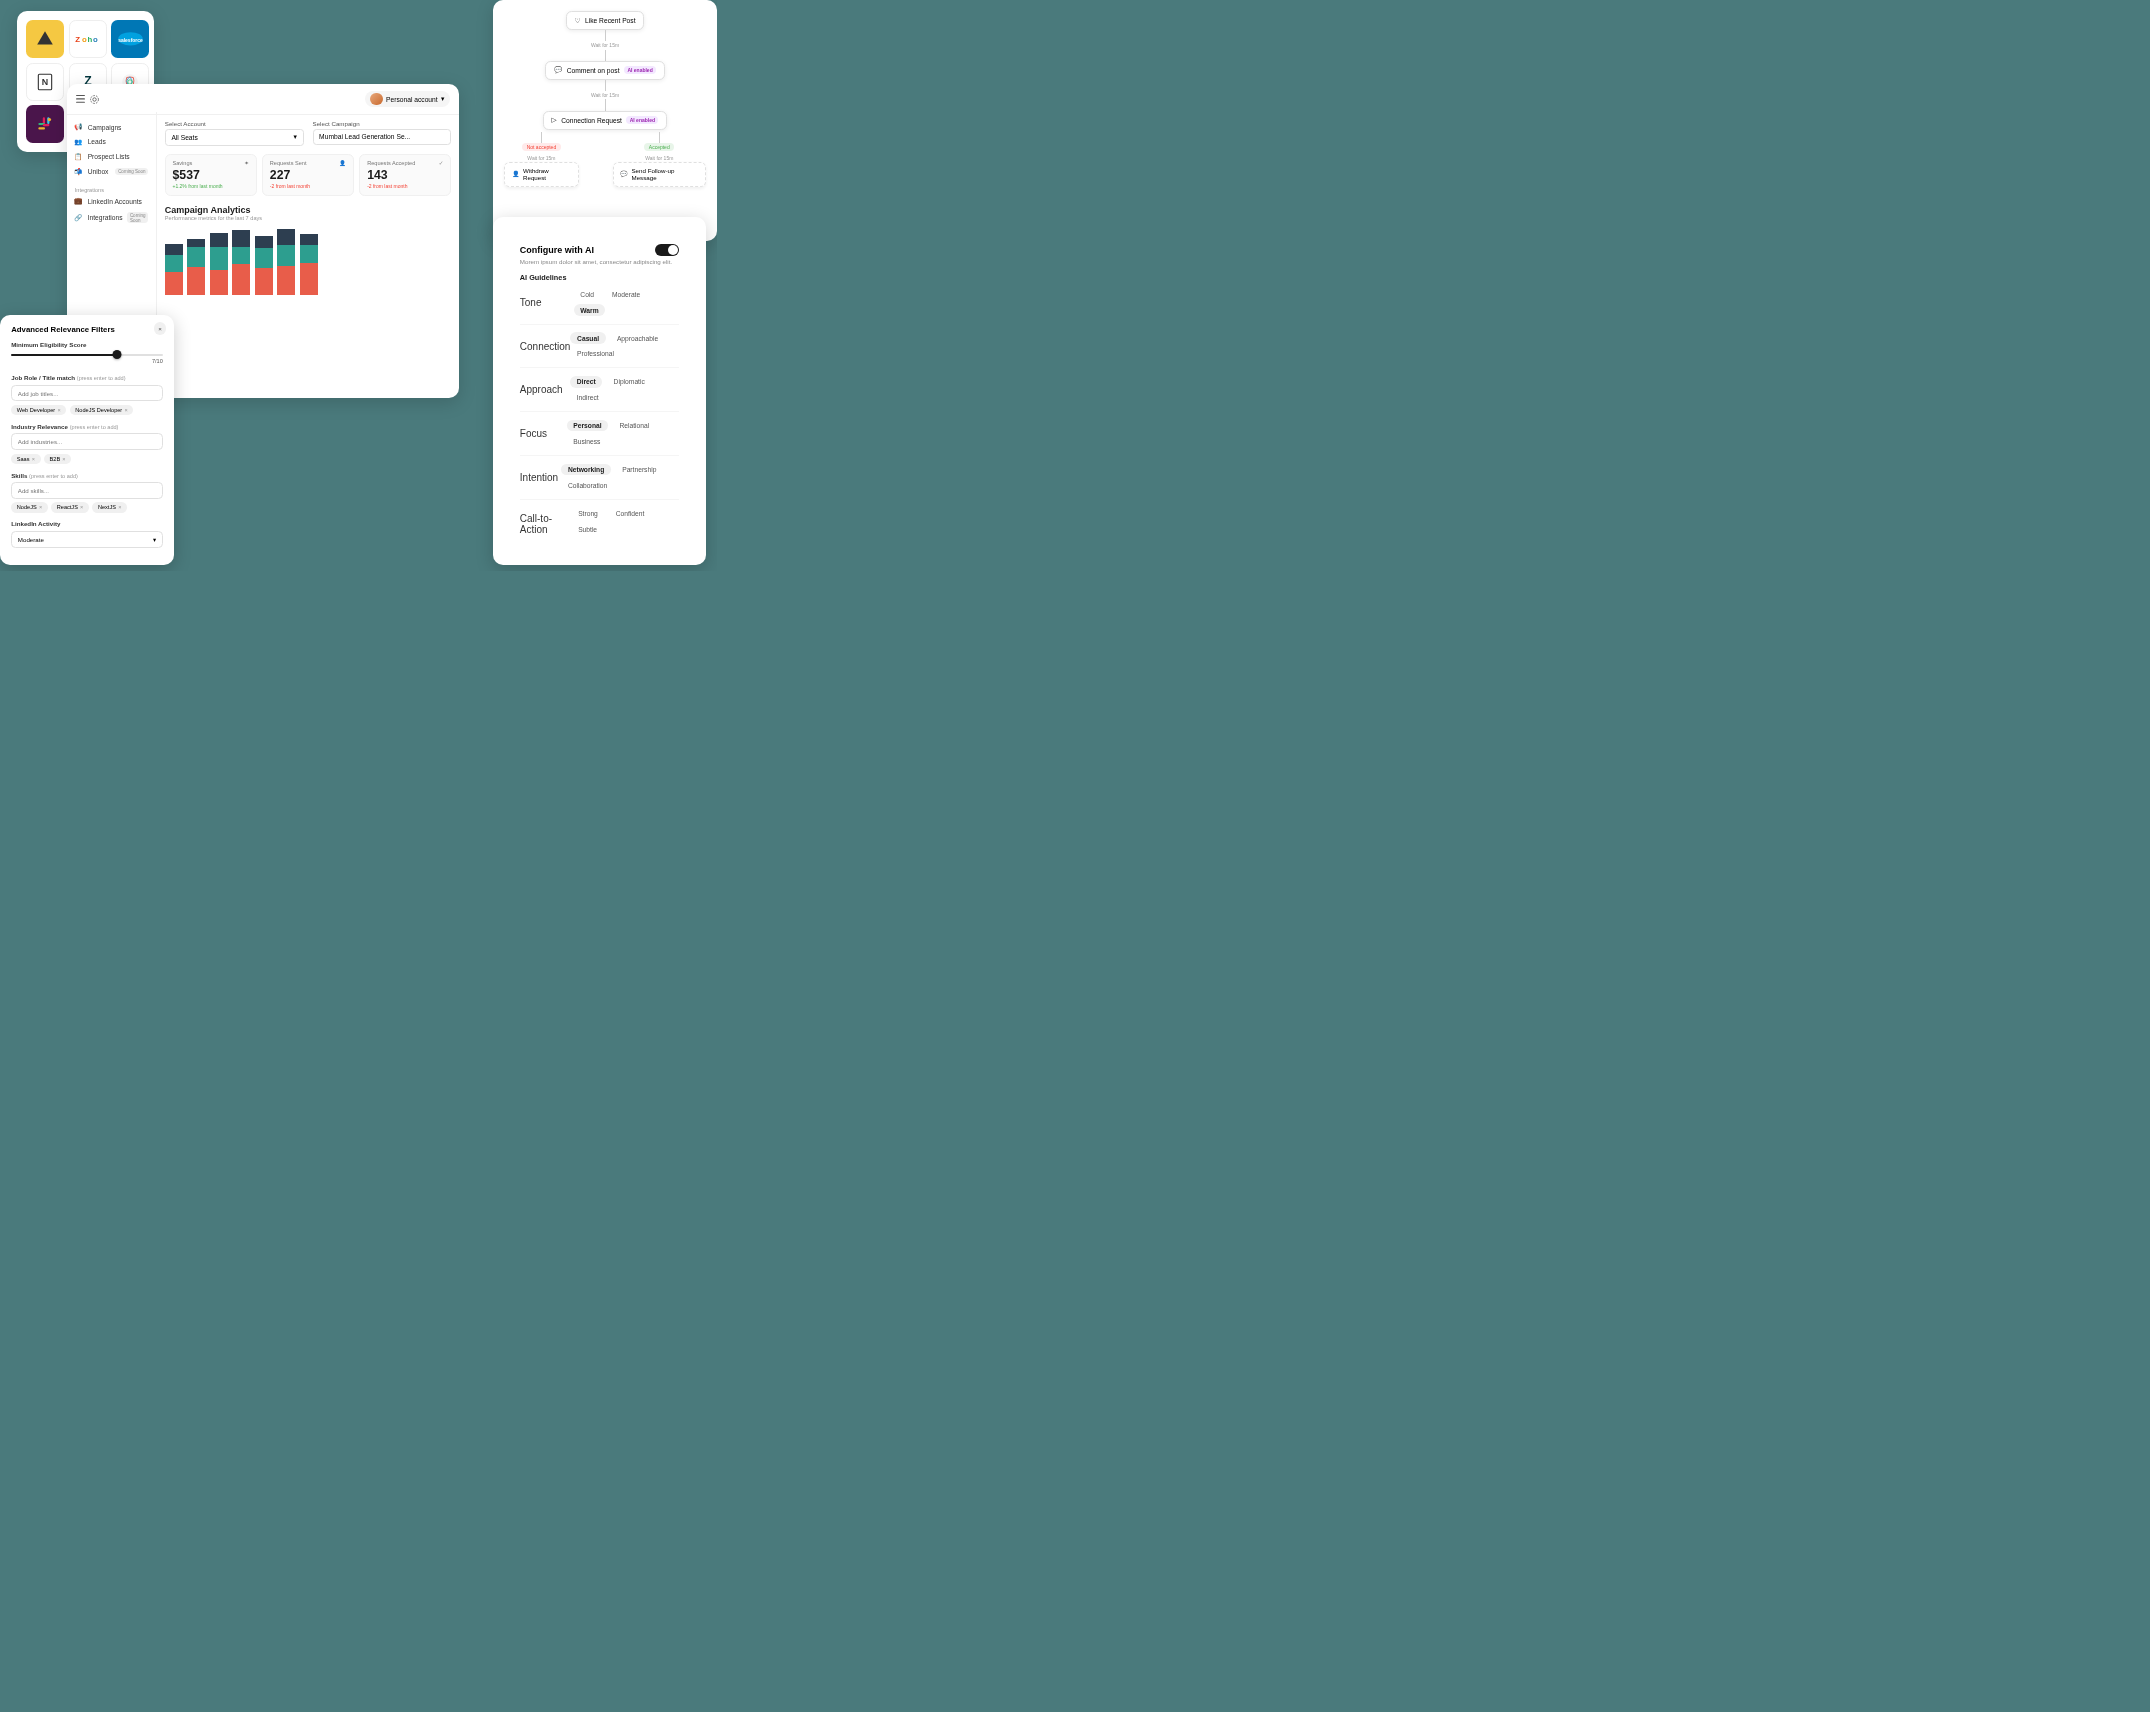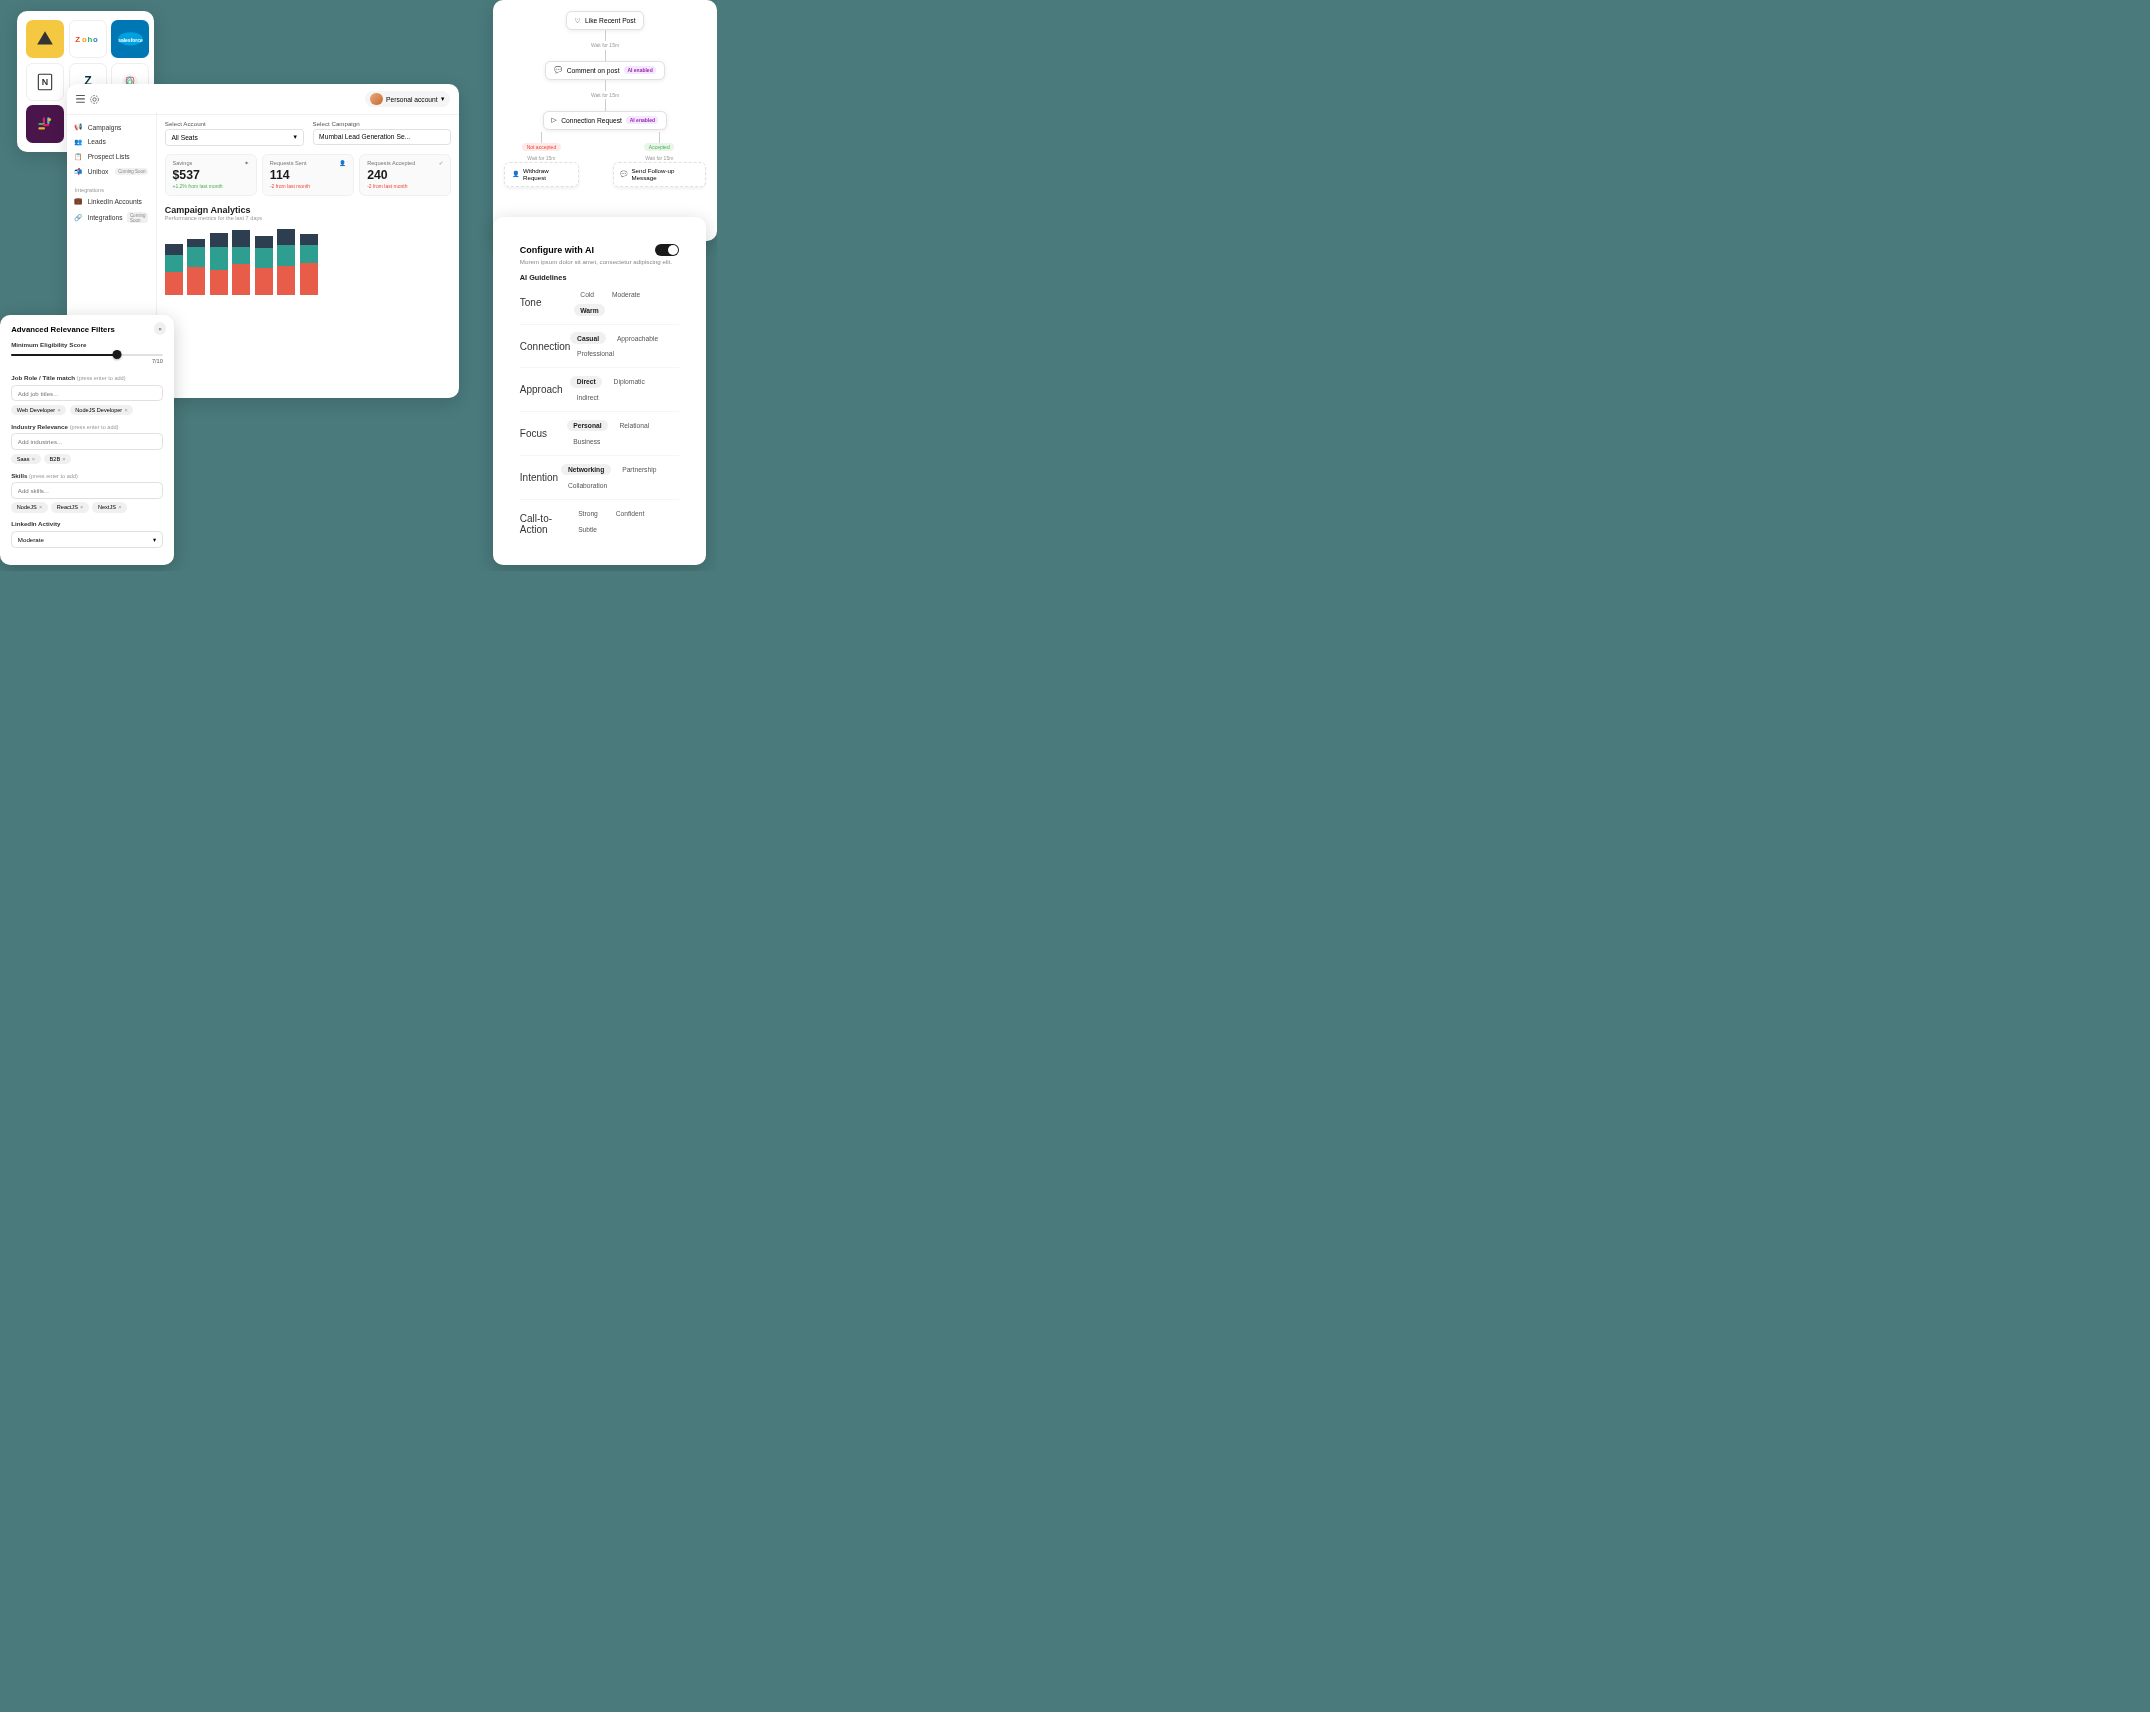--- a/index.html
+++ b/index.html
@@ -562,29 +562,29 @@
           <span>✦</span>
         </div>
         <div class="metric-value">$537</div>
         <div class="metric-sub">+1.2% from last month</div>
       </div>
       <div class="metric-card">
         <div class="metric-label">
           <span>Requests Sent</span>
           <span>👤</span>
         </div>
-        <div class="metric-value">114</div>
+        <div class="metric-value">227</div>
         <div class="metric-sub neg">-2 from last month</div>
       </div>
       <div class="metric-card">
         <div class="metric-label">
           <span>Requests Accepted</span>
           <span>✓</span>
         </div>
-        <div class="metric-value">240</div>
+        <div class="metric-value">143</div>
         <div class="metric-sub neg">-2 from last month</div>
       </div>
     </div>
 
     <div class="analytics-title">Campaign Analytics</div>
     <div class="analytics-sub">Performance metrics for the last 7 days</div>
 
     <div class="bar-chart">
       <div class="bar-group">
         <div class="bar-seg seg-dark" style="height:11.2px"></div>

